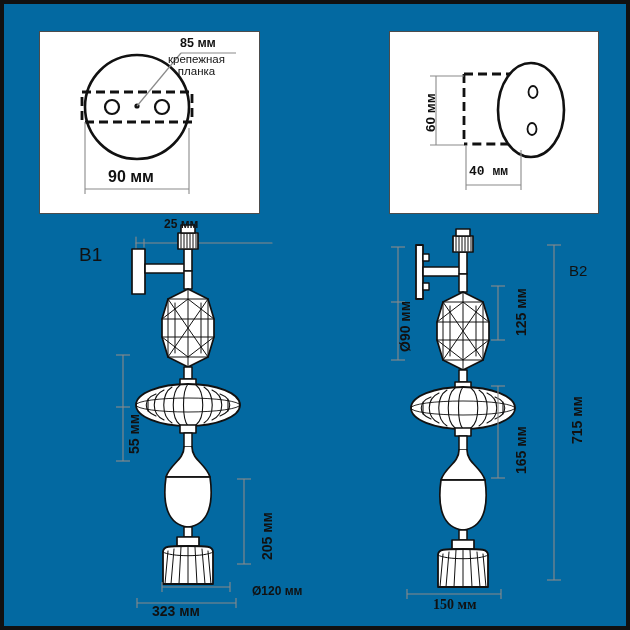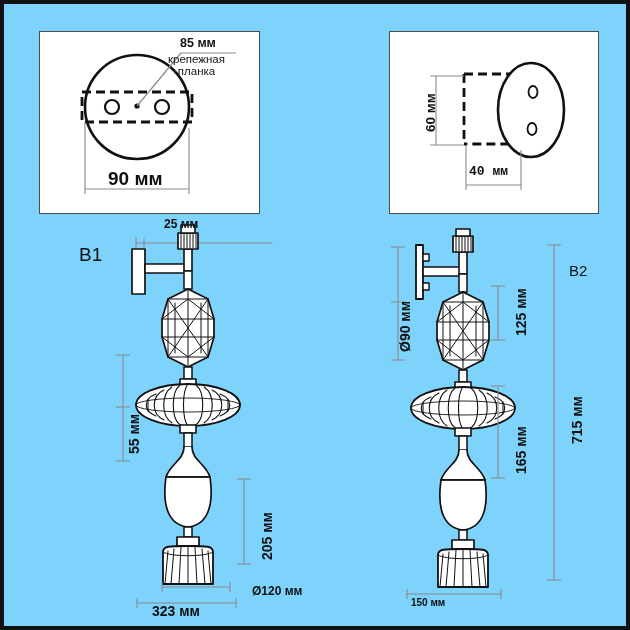--- a/index.html
+++ b/index.html
@@ -7,21 +7,21 @@
     width:630px;height:630px;
     font-family:"Liberation Sans", sans-serif;
     color:#1a1a1a;
     overflow:hidden;
   }
   #sheet{
     position:relative;
     width:630px;height:630px;
     box-sizing:border-box;
     border:4px solid #111111;
-    background:#7dd3fc;
+    background:#0369a1;
   }
   .panel{
     position:absolute;
     border:1px solid #4c4c4c;
     background:#ffffff;
     box-sizing:border-box;
   }
   svg{display:block;overflow:visible;}
   .dimtxt{
     position:absolute;
@@ -72,21 +72,21 @@
 
       <path d="M45,90 L45,162" fill="none" stroke="#8a8a8a" stroke-width="1.1"></path>
       <path d="M149,96 L149,162" fill="none" stroke="#8a8a8a" stroke-width="1.1"></path>
       <path d="M45,157 L149,157" fill="none" stroke="#8a8a8a" stroke-width="1.1"></path>
     </svg>
     <div class="dimtxt" style="left:140px;top:5px;font-size:12.5px;">85 мм</div>
     <div class="leadtxt" style="left:128px;top:21px;font-size:11.5px;">
       <span>крепежная</span><br>
       <span>планка</span>
     </div>
-    <div class="dimtxt" style="left:68px;top:137px;font-size:19px;text-align:right;">90 мм</div>
+    <div class="dimtxt" style="left:68px;top:137px;font-size:16px;text-align:right;">90 мм</div>
   </div>
 
   <div class="panel" style="left:385px;top:27px;width:210px;height:183px;">
     <svg width="208" height="181" viewBox="0 0 208 181">
 
       <path d="M74,42 L120,42 Q142,42 142,75 L142,75 Q142,112 120,112 L74,112" fill="none" stroke="#111111" stroke-width="2.8" stroke-dasharray="9,5"></path>
       <path d="M74,42 L74,112" fill="none" stroke="#111111" stroke-width="2.8" stroke-dasharray="9,5"></path>
 
       <ellipse cx="141" cy="78" rx="33" ry="47" fill="#ffffff" stroke="#111111" stroke-width="2.6"></ellipse>
 
@@ -376,15 +376,15 @@
   </svg>
   <div class="dimtxt vert" style="left:566px;top:440px;font-size:14px;transform:rotate(-90deg);">715 мм</div>
 
   <svg style="position:absolute;left:398px;top:583px;" width="110" height="14">
     <g stroke="#8a8a8a" stroke-width="1.1" fill="none">
       <path d="M5,7 L99,7"></path>
       <path d="M5,2 L5,12"></path>
       <path d="M99,2 L99,12"></path>
     </g>
   </svg>
-  <div class="dimtxt" style="left:407px;top:594px;font-size:10px;">150 мм</div>
+  <div class="dimtxt" style="left:429px;top:594px;font-size:14px;font-family:Liberation Serif, serif;">150 мм</div>
 
 </div>
 
 </body></html>

